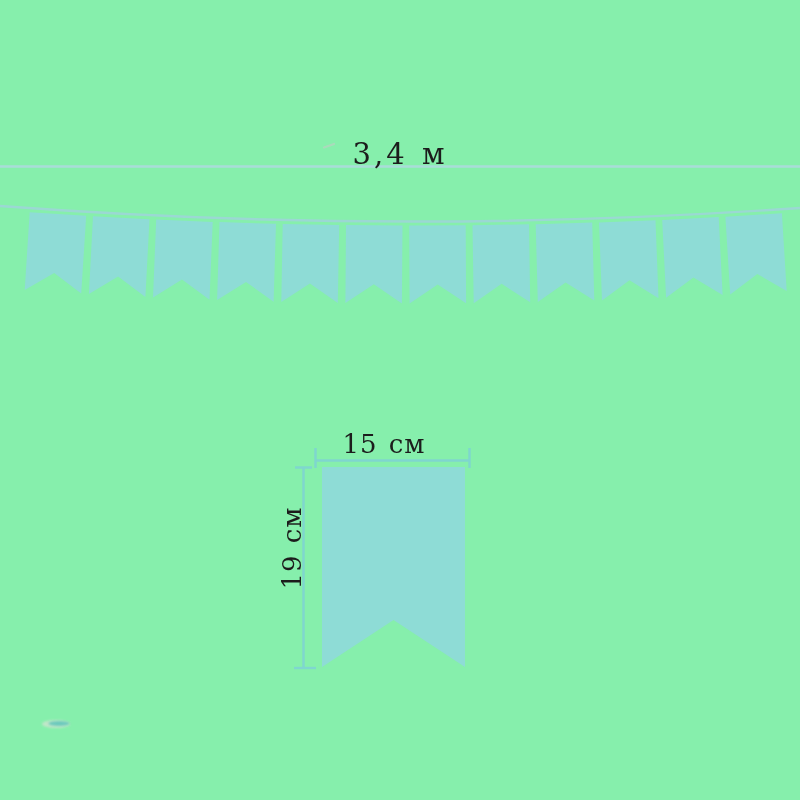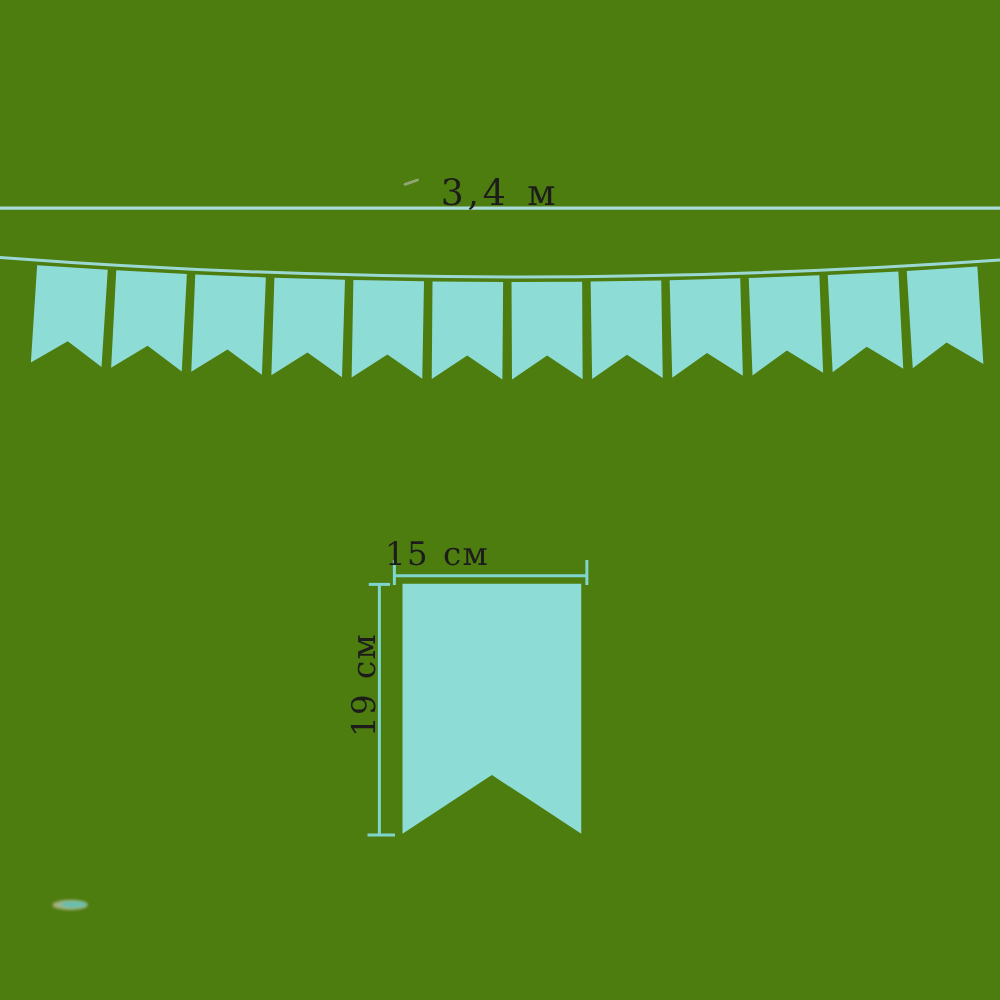--- a/index.html
+++ b/index.html
@@ -4,21 +4,21 @@
 <style>
   html, body {
     margin: 0;
     padding: 0;
     background: #ffffff;
   }
   .stage {
     position: relative;
     width: 800px;
     height: 800px;
-    background: #4d7c0f;
+    background: #86efac;
     overflow: hidden;
     font-family: "DejaVu Serif", "Liberation Serif", serif;
   }
   .stage svg {
     position: absolute;
     left: 0;
     top: 0;
   }
   .dim-label {
     position: absolute;
@@ -30,23 +30,24 @@
     left: 0;
     top: 140px;
     width: 800px;
     text-align: center;
     font-size: 29px;
     line-height: 29px;
     letter-spacing: 3px;
     word-spacing: 2px;
   }
   .flag-width-label {
-    left: 308px;
+    left: 284px;
     top: 431px;
     width: 200px;
+    text-align: center;
     font-size: 26px;
     line-height: 26px;
     letter-spacing: 1px;
     word-spacing: 2px;
   }
   .flag-height-label {
     left: 292px;
     top: 548px;
     font-size: 26px;
     line-height: 26px;

